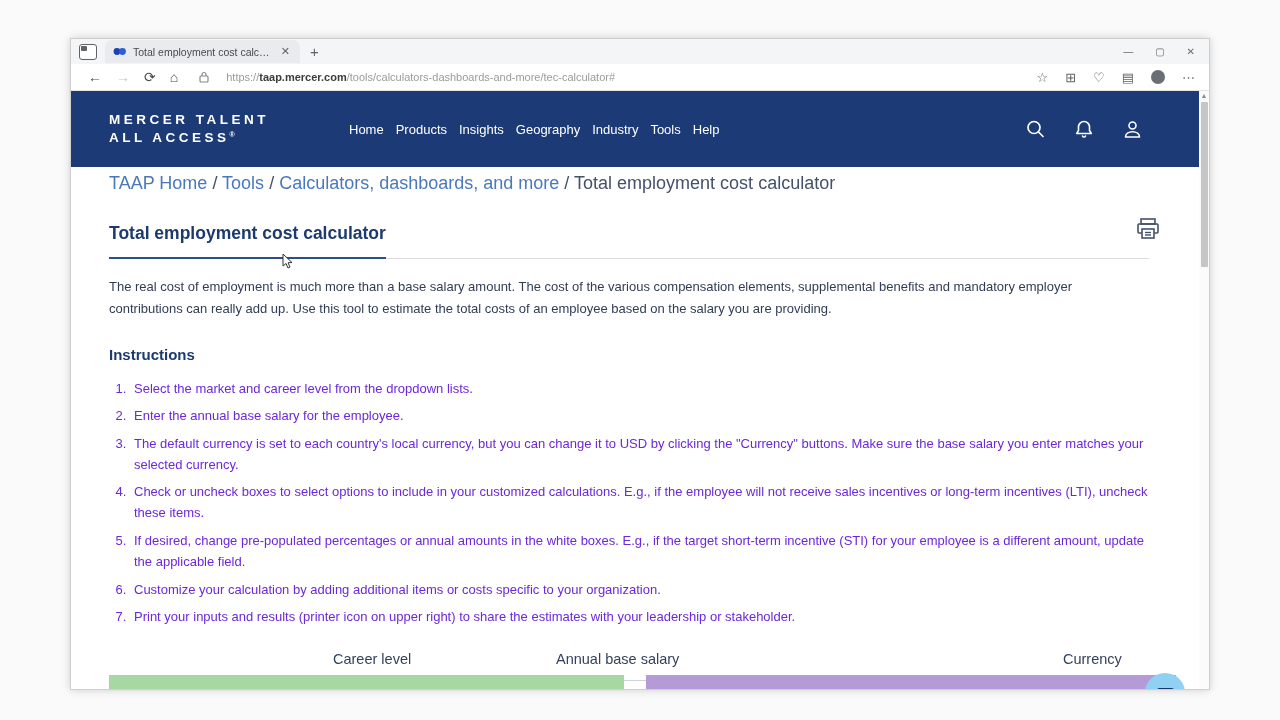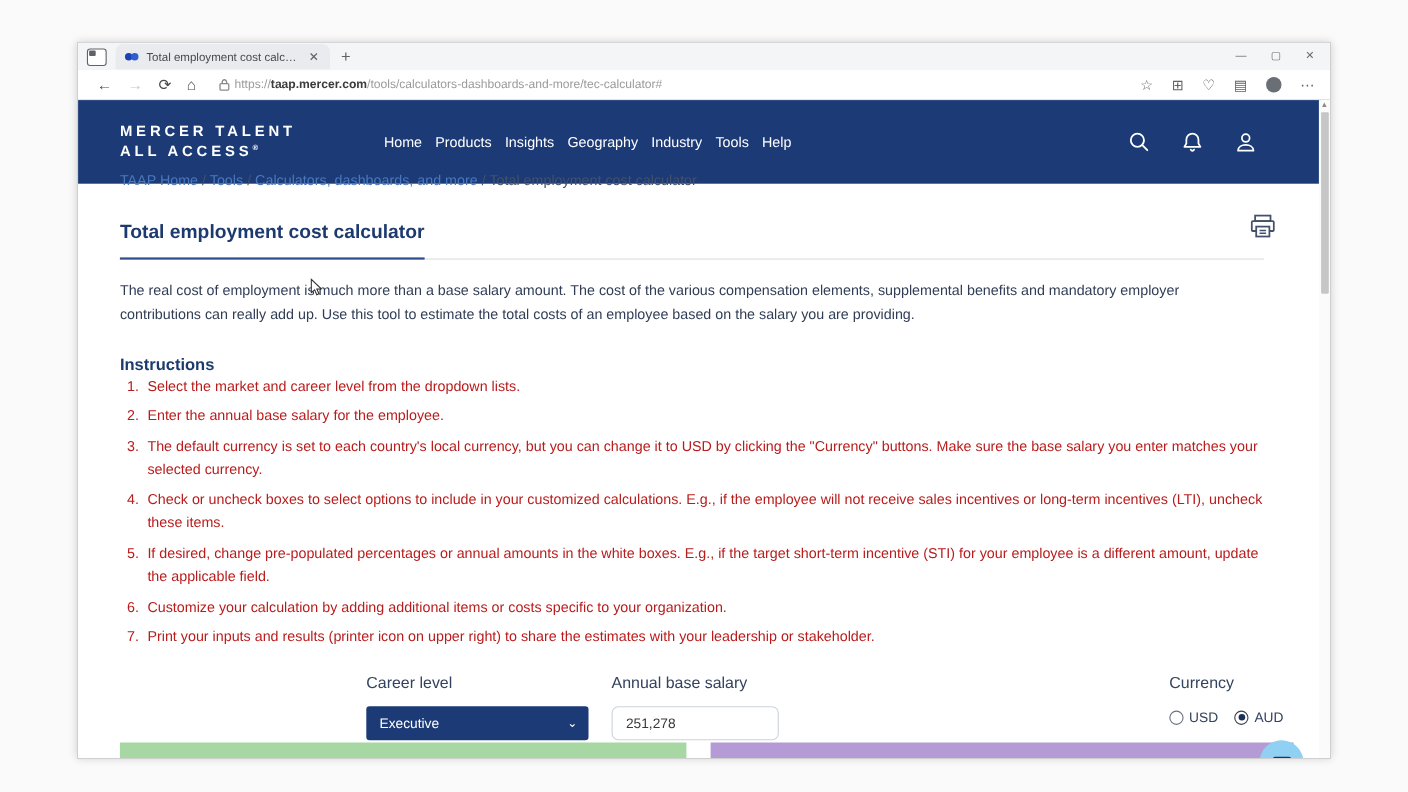--- a/index.html
+++ b/index.html
@@ -21,21 +21,21 @@
   .tab-title{ font-size:10.5px; color:#4a4a4a; white-space:nowrap; overflow:hidden; text-overflow:ellipsis; flex:1 1 auto;}
   .tab-close{ font-size:11px; color:#5f6368; cursor:pointer; padding:0 2px;}
   .new-tab{ font-size:15px; color:#5f6368; margin-left:10px; cursor:pointer; }
   .win-controls{ margin-left:auto; display:flex; align-items:center; gap:22px; padding-right:8px; }
   .win-controls span{ font-size:10px; color:#6b6b6b; cursor:pointer; line-height:1;}
 
   
   .toolbar{ height:27px; background:#fff; border-bottom:1px solid #e3e3e3; display:flex; align-items:center; padding:0 10px; flex:0 0 auto; }
   .nav-btn{ font-size:14px; color:#4a4a4a; margin:0 7px; cursor:pointer; line-height:1;}
   .nav-btn.disabled{ color:#c6c6c6; }
-  .addressbar{ display:flex; align-items:center; gap:4px; margin-left:14px; flex:1 1 auto; min-width:0;}
+  .addressbar{ display:flex; align-items:center; gap:17px; margin-left:14px; flex:1 1 auto; min-width:0;}
   .url{ font-size:11px; color:#9b9b9b; white-space:nowrap; overflow:hidden;}
   .url b{ color:#3c3c3c; font-weight:bold; }
   .tb-icons{ display:flex; align-items:center; gap:17px; margin-left:12px; padding-right:4px;}
   .tb-icons .g{ font-size:13px; color:#5f6368; cursor:pointer; line-height:1;}
   .avatar-dot{ width:14px; height:14px; border-radius:50%; background:#6a6f75; cursor:pointer;}
 
   
   .viewport{ position:relative; flex:1 1 auto; background:#fff; overflow:hidden; }
 
   .scrollbar{ position:absolute; right:0; top:0; bottom:0; width:10px; background:#fbfbfb; z-index:50;}
@@ -46,31 +46,31 @@
   .site-header{ position:absolute; left:0; top:0; width:1130px; height:76px; background:#1b3a76; display:flex; align-items:center; }
   .logo{ margin-left:38px; color:#fff; font-weight:bold; font-size:13.5px; letter-spacing:3.5px; line-height:1.3; cursor:pointer; white-space:nowrap;}
   .logo sup{ font-size:7px; letter-spacing:0; }
   .main-nav{ position:absolute; left:278px; display:flex; gap:12px; }
   .main-nav span{ color:#fff; font-size:13px; cursor:pointer; }
   .hdr-icons{ position:absolute; right:58px; display:flex; gap:28px; align-items:center;}
   .hdr-icons svg{ cursor:pointer; display:block;}
 
   
   .page{ position:absolute; left:0; top:60px; width:1130px; padding:0 52px 0 38px; color:#2f3c55;}
-  .breadcrumb{ margin-top:5px; font-size:13px; color:#45506b;}
+  .breadcrumb{ margin-top:22px; font-size:18px; color:#45506b;}
   .breadcrumb a{ color:#4a78bd; text-decoration:none; cursor:pointer;}
   .crumb-sep{ color:#45506b; }
 
   .title-row{ margin-top:29px; border-bottom:1px solid #dcdcdc; position:relative; }
   .page-title{ display:inline-block; font-size:17.5px; font-weight:bold; color:#1d3a6e; padding-bottom:13px; border-bottom:2px solid #2d4d8e; margin-bottom:-1px;}
   .print-btn{ position:absolute; right:-12px; top:-6px; cursor:pointer; }
 
   .intro{ margin-top:17px; font-size:13px; line-height:1.72; color:#303d55;}
   .instructions-h{ margin-top:25px; font-size:15px; font-weight:bold; color:#1d3a6e;}
-  ol.steps{ padding-left:21px; font-size:13px; line-height:1.62; color:#b91c1c;}
+  ol.steps{ margin-top:15px; padding-left:21px; font-size:13px; line-height:1.62; color:#6d28d9;}
   ol.steps li{ margin-bottom:6.5px; padding-left:4px;}
 
   
   .form-row{ position:relative; margin-top:24px; height:70px; }
   .fgroup{ position:absolute; top:0; }
   .fgroup label{ font-size:14.5px; color:#33425e; display:block; }
   .g-market{ left:0; } .g-career{ left:224px; } .g-salary{ left:447px; } .g-currency{ left:954px; }
   .sel{ margin-top:13px; width:202px; height:31px; background:#1b3a76; border-radius:3px; color:#fff;
         font-size:12.5px; display:flex; align-items:center; padding:0 12px; cursor:pointer; position:relative;}
   .sel .chev{ position:absolute; right:10px; font-size:11px; }

